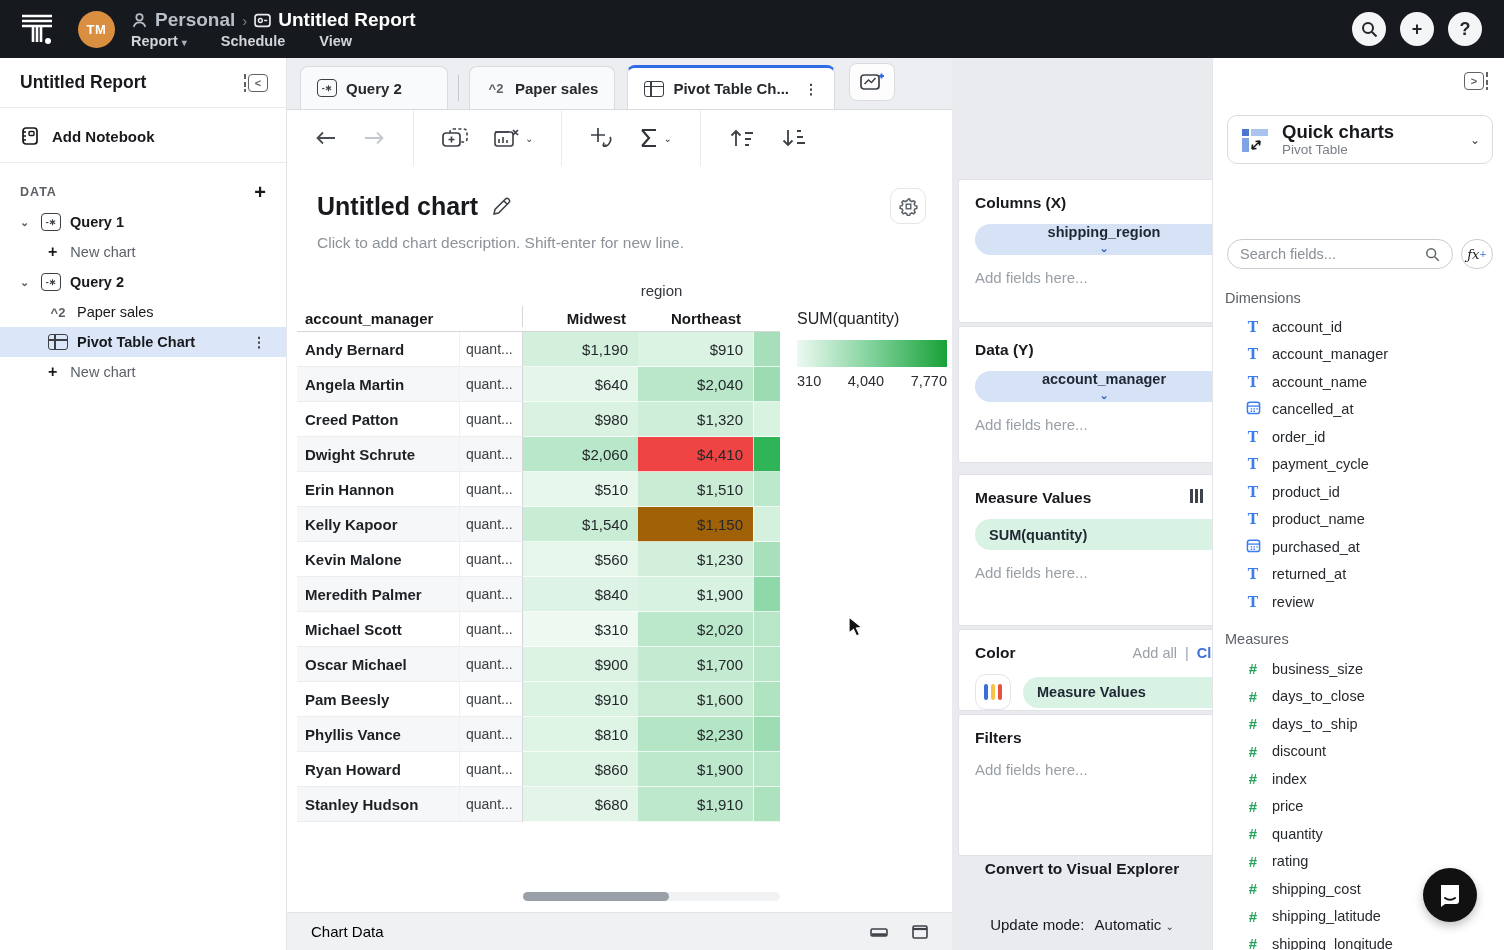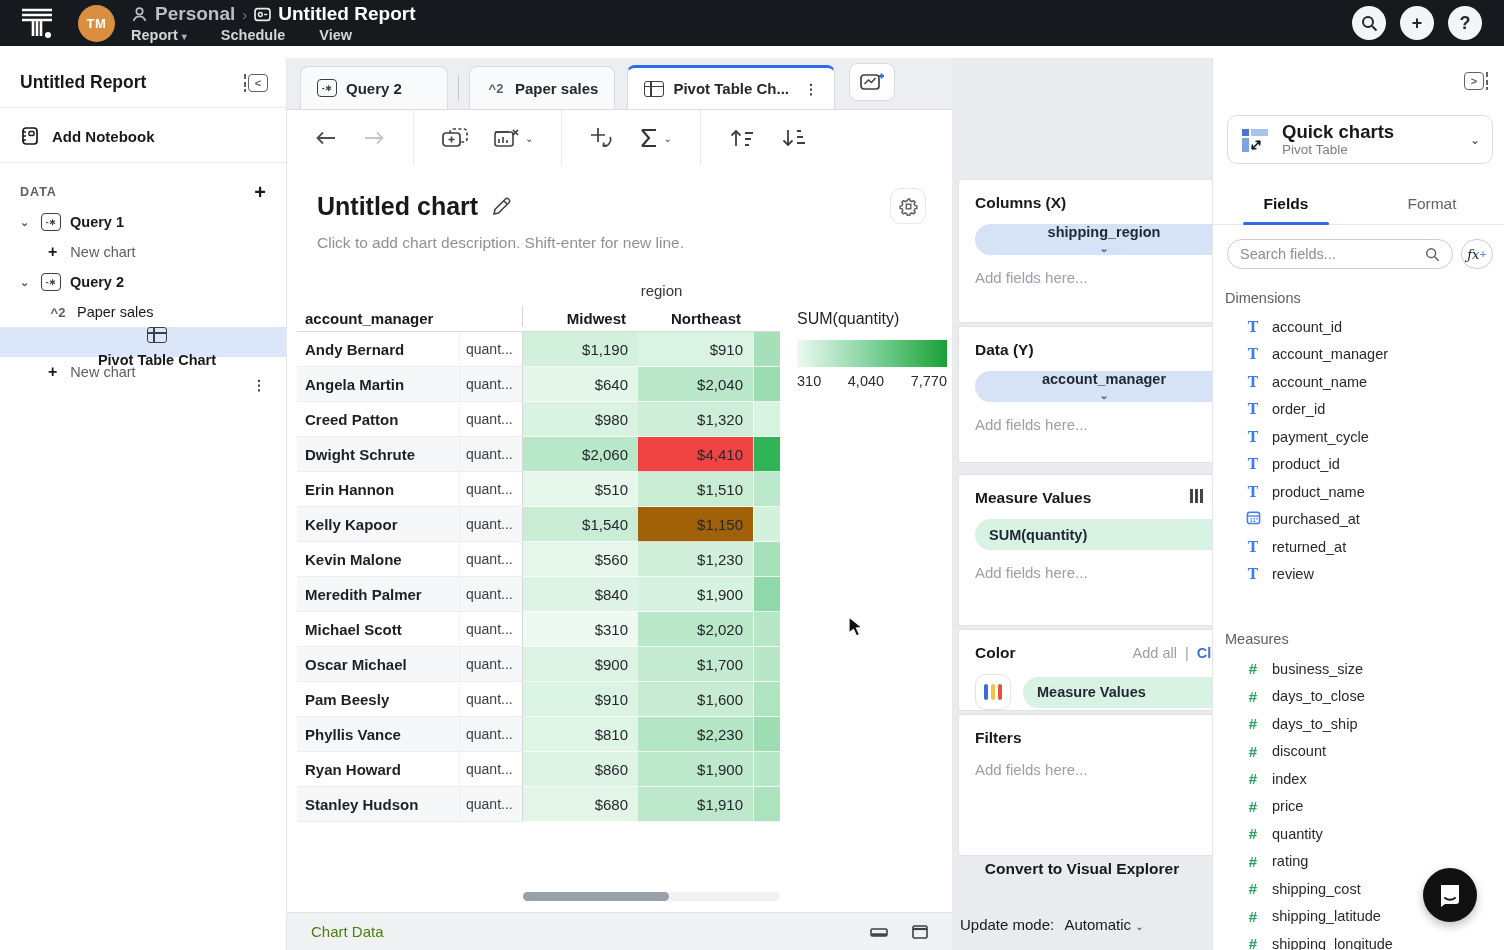--- a/index.html
+++ b/index.html
@@ -1,21 +1,21 @@
 <!DOCTYPE html>
 <html><head>
 <meta charset="utf-8">
 <style>
   * { margin:0; padding:0; box-sizing:border-box; }
   html,body { width:1504px; height:950px; overflow:hidden; background:#fff;
     font-family:"Liberation Sans", sans-serif; color:#1d2024; }
   .app { position:relative; width:1504px; height:950px; }
 
   
-  .topbar { position:absolute; top:0; left:0; width:1504px; height:46px; background:#16191e;
+  .topbar { position:absolute; top:0; left:0; width:1504px; height:58px; background:#16191e;
     display:flex; align-items:center; }
   .logo { width:34px; height:34px; margin-left:20px; flex:none; }
   .avatar { width:37px; height:37px; border-radius:50%; background:#d98e40; color:#fff;
     font-weight:bold; font-size:13px; display:flex; align-items:center; justify-content:center;
     margin-left:24px; flex:none; letter-spacing:.5px; }
   .crumbwrap { margin-left:16px; display:flex; flex-direction:column; gap:1px; }
   .crumbs { display:flex; align-items:center; gap:7px; font-size:19px; font-weight:bold; }
   .crumb-personal { color:#b9bfc7; }
   .crumb-sep { color:#7d838c; font-size:15px; font-weight:normal; }
   .crumb-title { color:#fff; }
@@ -43,21 +43,21 @@
   .sb-data-row { display:flex; align-items:center; justify-content:space-between;
     padding:22px 20px 8px 20px; }
   .sb-data-label { font-size:12.5px; font-weight:bold; letter-spacing:1px; color:#5c6167; }
   .sb-plus { font-size:20px; font-weight:bold; color:#17191c; line-height:12px; }
   .tree { font-size:14.5px; }
   .tree-row { height:30px; display:flex; align-items:center; gap:9px; padding:0 20px; color:#17191c; }
   .tree-row.query { font-weight:bold; }
   .tree-row.child { padding-left:48px; color:#17191c; }
   .tree-row.newchart { padding-left:48px; color:#5c6167; }
   .tree-row.newchart b { color:#17191c; font-size:16px; margin-right:4px; }
-  .tree-row.selected { background:#dbe7f8; font-weight:bold;flex-direction:column; }
+  .tree-row.selected { background:#dbe7f8; font-weight:bold; }
   .tree-chev { color:#5c6167; font-size:11px; width:12px; }
   .q-icon { width:20px; height:18px; border:1.5px solid #3c4045; border-radius:4px; font-size:9px;
     display:flex; align-items:center; justify-content:center; color:#3c4045; letter-spacing:0; }
   .sup2 { color:#5c6167; font-weight:bold; font-size:13px; width:20px; text-align:center;}
   .dots-v { margin-left:auto; color:#43474c; font-weight:bold; letter-spacing:0; font-size:14px; }
 
   
   .center { position:absolute; top:58px; left:287px; width:665px; height:892px; background:#fff; }
   .tabbar { position:absolute; top:0; left:0; width:665px; height:52px; background:#eceef1;
     border-bottom:1px solid #d9dbdf; display:flex; align-items:flex-end; }
@@ -116,21 +116,21 @@
   .legend-bar { margin-top:12px; width:150px; height:27px; }
   .legend-ticks { width:150px; display:flex; justify-content:space-between; margin-top:6px;
     font-size:14.5px; color:#2a2d31; }
 
   .hscroll { position:absolute; top:726px; left:236px; width:257px; height:9px; background:#f1f2f3;
     border-radius:5px; }
   .hscroll-thumb { position:absolute; left:0; top:0; width:146px; height:9px; background:#9aa0a8; border-radius:5px; }
 
   .chartdata-bar { position:absolute; top:854px; left:0; width:665px; height:38px; background:#f0f1f3;
     border-top:1px solid #e2e4e7; display:flex; align-items:center; padding:0 24px; }
-  .chartdata-label { font-size:15px; color:#4d7c0f; }
+  .chartdata-label { font-size:15px; color:#000000; }
   .cd-icons { margin-left:auto; display:flex; gap:24px; align-items:center; }
 
   
   .shelves { position:absolute; top:58px; left:952px; width:260px; height:892px; background:#e9ebee; }
   .card { position:absolute; left:7px; width:290px; background:#fff; border-radius:2px;
     box-shadow:0 0 0 1px #e0e2e6; padding:14px 16px; }
   .card-title { font-size:15.5px; font-weight:bold; color:#17191c; }
   .pill { margin-top:12px; height:31px; border-radius:16px; display:flex; align-items:center;
     padding:0 14px; font-size:14.5px; font-weight:600; color:#1f2733; justify-content:space-between; }
   .pill.blue { background:#d6e3f7;flex-direction:column; }
@@ -144,21 +144,21 @@
   .color-head { display:flex; align-items:center; }
   .color-links { margin-left:auto; font-size:14.5px; color:#9ba0a8; display:flex; gap:8px; align-items:center;}
   .link-clear { color:#3f6fd8; font-weight:600; }
   .color-row { display:flex; align-items:center; gap:12px; margin-top:12px; }
   .swatch { width:36px; height:36px; border:1px solid #e2e4e8; border-radius:11px; background:#fff;
     display:flex; align-items:center; justify-content:center; gap:2.5px; flex:none;}
   .swatch i { width:4.5px; height:16px; border-radius:2px; display:block; }
   .color-row .pill { margin-top:0; flex:1; }
   .convert-btn { position:absolute; left:0; width:260px; text-align:center; top:802px;
     font-size:15.5px; font-weight:600; color:#17191c; }
-  .update-row { position:absolute; left:8px; width:260px; top:858px; text-align:left;
+  .update-row { position:absolute; left:0; width:260px; top:858px; text-align:center;
     font-size:15px; color:#17191c; }
   .update-val { font-weight:400; margin-left:6px; }
 
   
   .fields { position:absolute; top:58px; left:1212px; width:292px; height:892px; background:#fff;
     border-left:1px solid #e3e5e8; }
   .fp-collapse { position:absolute; top:14px; right:16px; display:flex; gap:2px; color:#5f6368; }
   .qc-card { position:absolute; top:57px; left:14px; width:266px; height:49px; border:1px solid #d9dbdf;
     border-radius:10px; display:flex; align-items:center; padding:0 12px; gap:12px; background:#fff; }
   .qc-text { line-height:1.15; }
@@ -623,24 +623,20 @@
         <rect x="2" y="13" width="7" height="14" fill="#7fa3e3"></rect>
         <path d="M12 24 L20 16 M12 24 l4.5-.5 M12 24 l.5-4.5 M20 16 l-4.5.5 M20 16 l-.5 4.5" stroke="#17191c" stroke-width="1.6" fill="none"></path>
       </svg>
       <span class="qc-text">
         <div class="qc-title">Quick charts</div>
         <div class="qc-sub">Pivot Table</div>
       </span>
       <span class="qc-chev">⌄</span>
     </div>
 
-    <div class="fp-tabs">
-      <div class="fp-tab active">Fields</div>
-      <div class="fp-tab">Format</div>
-    </div>
 
     <div class="search-row">
       <div class="search-box">
         <span>Search fields...</span>
         <svg class="mag" width="15" height="15" viewBox="0 0 17 17">
             <circle cx="7" cy="7" r="5" fill="none" stroke="#5f6468" stroke-width="1.7"></circle>
             <path d="M11 11 L15.5 15.5" stroke="#5f6468" stroke-width="1.7"></path>
           </svg>
       </div>
       <div class="fx-btn">ƒx<sup>+</sup></div>
@@ -654,20 +650,28 @@
         </li>
         <li>
           <span class="fi t">T</span>
           <span>account_manager</span>
         </li>
         <li>
           <span class="fi t">T</span>
           <span>account_name</span>
         </li>
         <li>
+          <span class="fi"><svg width="15" height="15" viewBox="0 0 16 16">
+              <rect x="1.5" y="2.5" width="13" height="12" rx="2.5" fill="none" stroke="#3b7cf0" stroke-width="1.6"></rect>
+              <path d="M1.5 6.5 h13" stroke="#3b7cf0" stroke-width="1.4"></path>
+              <path d="M5 9.5 h1.6 M8 9.5 h1.6 M11 9.5 h1.6 M5 12 h1.6 M8 12 h1.6" stroke="#3b7cf0" stroke-width="1.4"></path>
+            </svg></span>
+          <span>cancelled_at</span>
+        </li>
+        <li>
           <span class="fi t">T</span>
           <span>order_id</span>
         </li>
         <li>
           <span class="fi t">T</span>
           <span>payment_cycle</span>
         </li>
         <li>
           <span class="fi t">T</span>
           <span>product_id</span>

